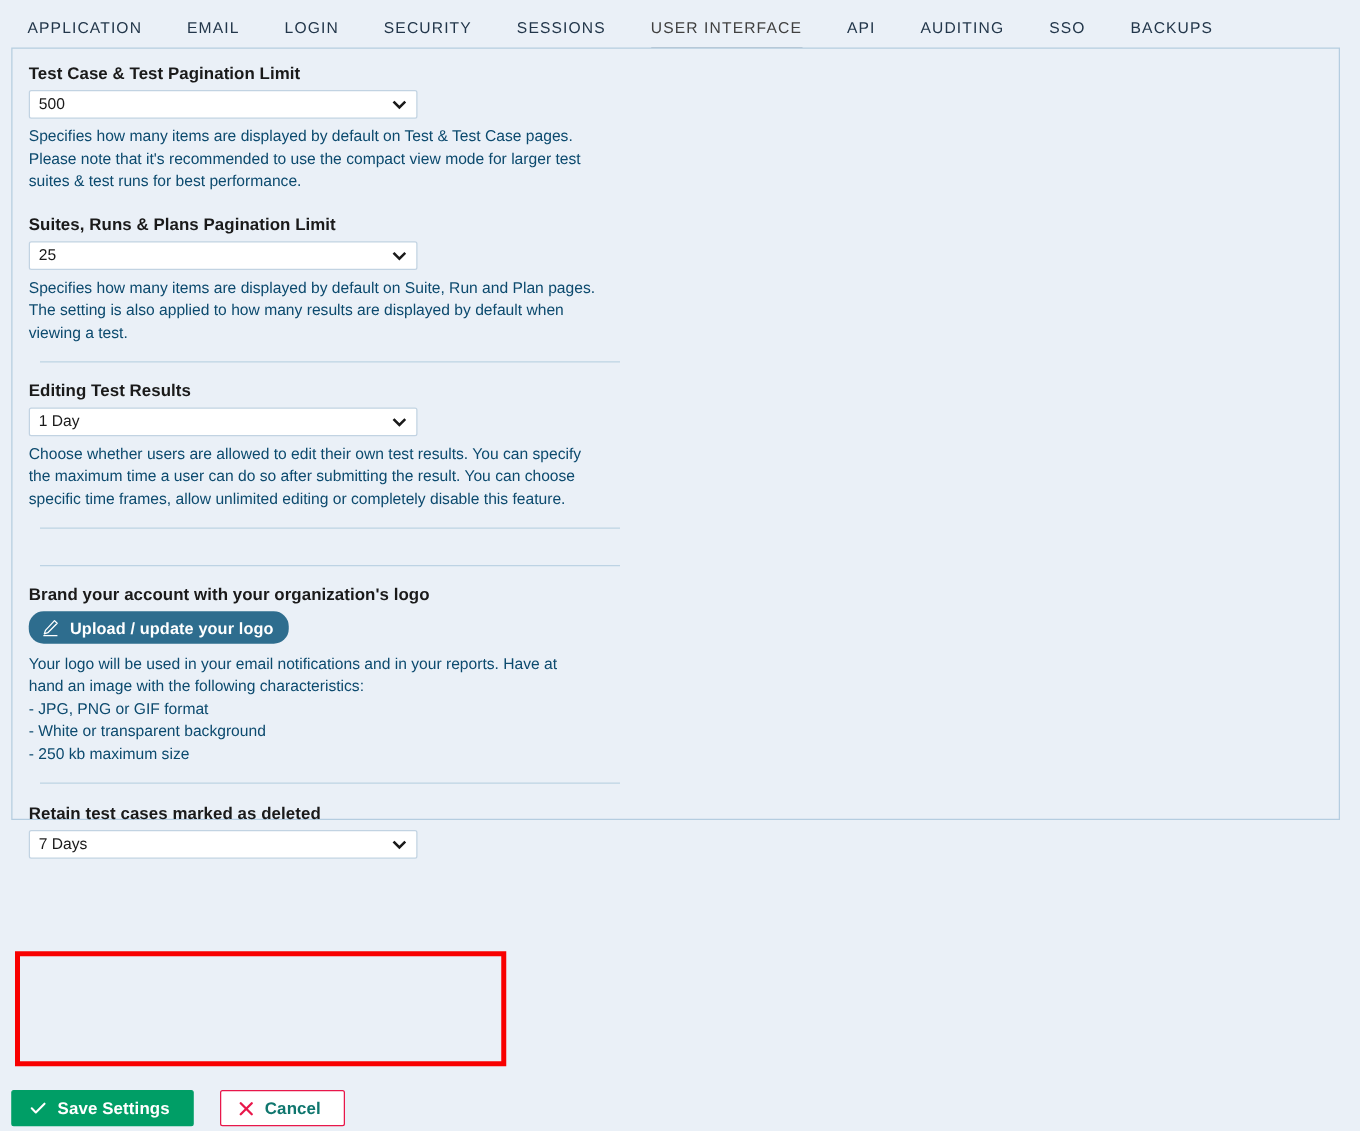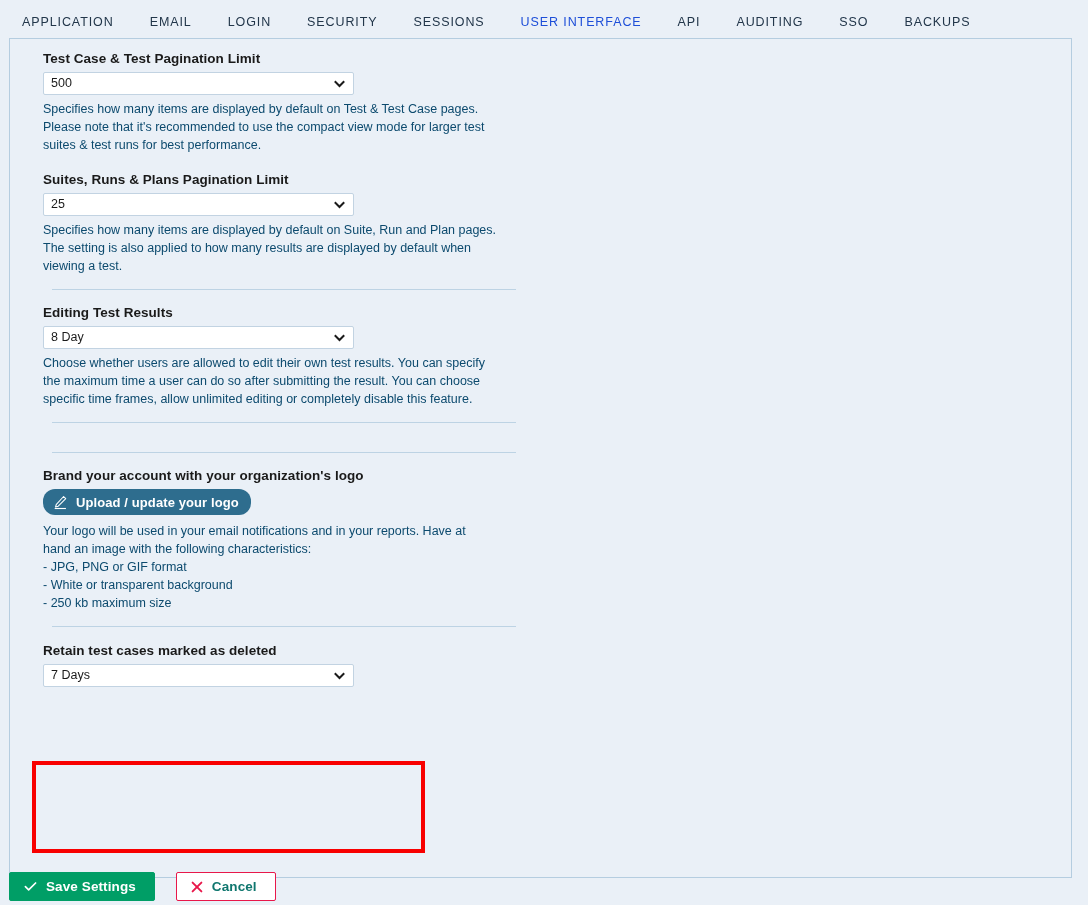--- a/index.html
+++ b/index.html
@@ -28,31 +28,30 @@
     color: #22364a;
     padding: 15px 0 9px 0;
     margin-right: 36px;
     white-space: nowrap;
     border-bottom: 3px solid transparent;
     cursor: pointer;
     font-weight: 400;
   }
   .tab.active {
     border-bottom-color: #1d3c53;
-    color: #1d4ed8;
+    color: #404040;
   }
 
   
   .panel {
     position: absolute;
     left: 9px; top: 38px;
-    width: 1063px; height: 840px;
+    width: 1063px; height: 618px;
     border: 1px solid #b5cde0;
     background: #eaf0f7;
-    padding-left: 20px;
   }
   .panel-inner {
     position: relative;
     width: 100%;
     height: 100%;
     padding: 0;
   }
 
   .settings-col {
     position: absolute;
@@ -234,21 +233,21 @@
           <span class="desc-line">viewing a test.</span>
         </p>
       </div>
 
       <div class="divider"></div>
       <div style="height:15px"></div>
 
       <div class="section">
         <div class="section-label">Editing Test Results</div>
         <div class="select-wrap">
-          <div class="select-box">8 Day</div>
+          <div class="select-box">1 Day</div>
           <span class="chev">
             <svg width="13" height="13" viewBox="0 0 13 13">
                 <path d="M2.5 4.5 L6.5 8.5 L10.5 4.5" stroke="#1a1a1a" stroke-width="2" fill="none" stroke-linecap="square"></path>
               </svg>
           </span>
         </div>
         <p class="desc">
           <span class="desc-line">Choose whether users are allowed to edit their own test results. You can specify</span>
           <span class="desc-line">the maximum time a user can do so after submitting the result. You can choose</span>
           <span class="desc-line">specific time frames, allow unlimited editing or completely disable this feature.</span>

